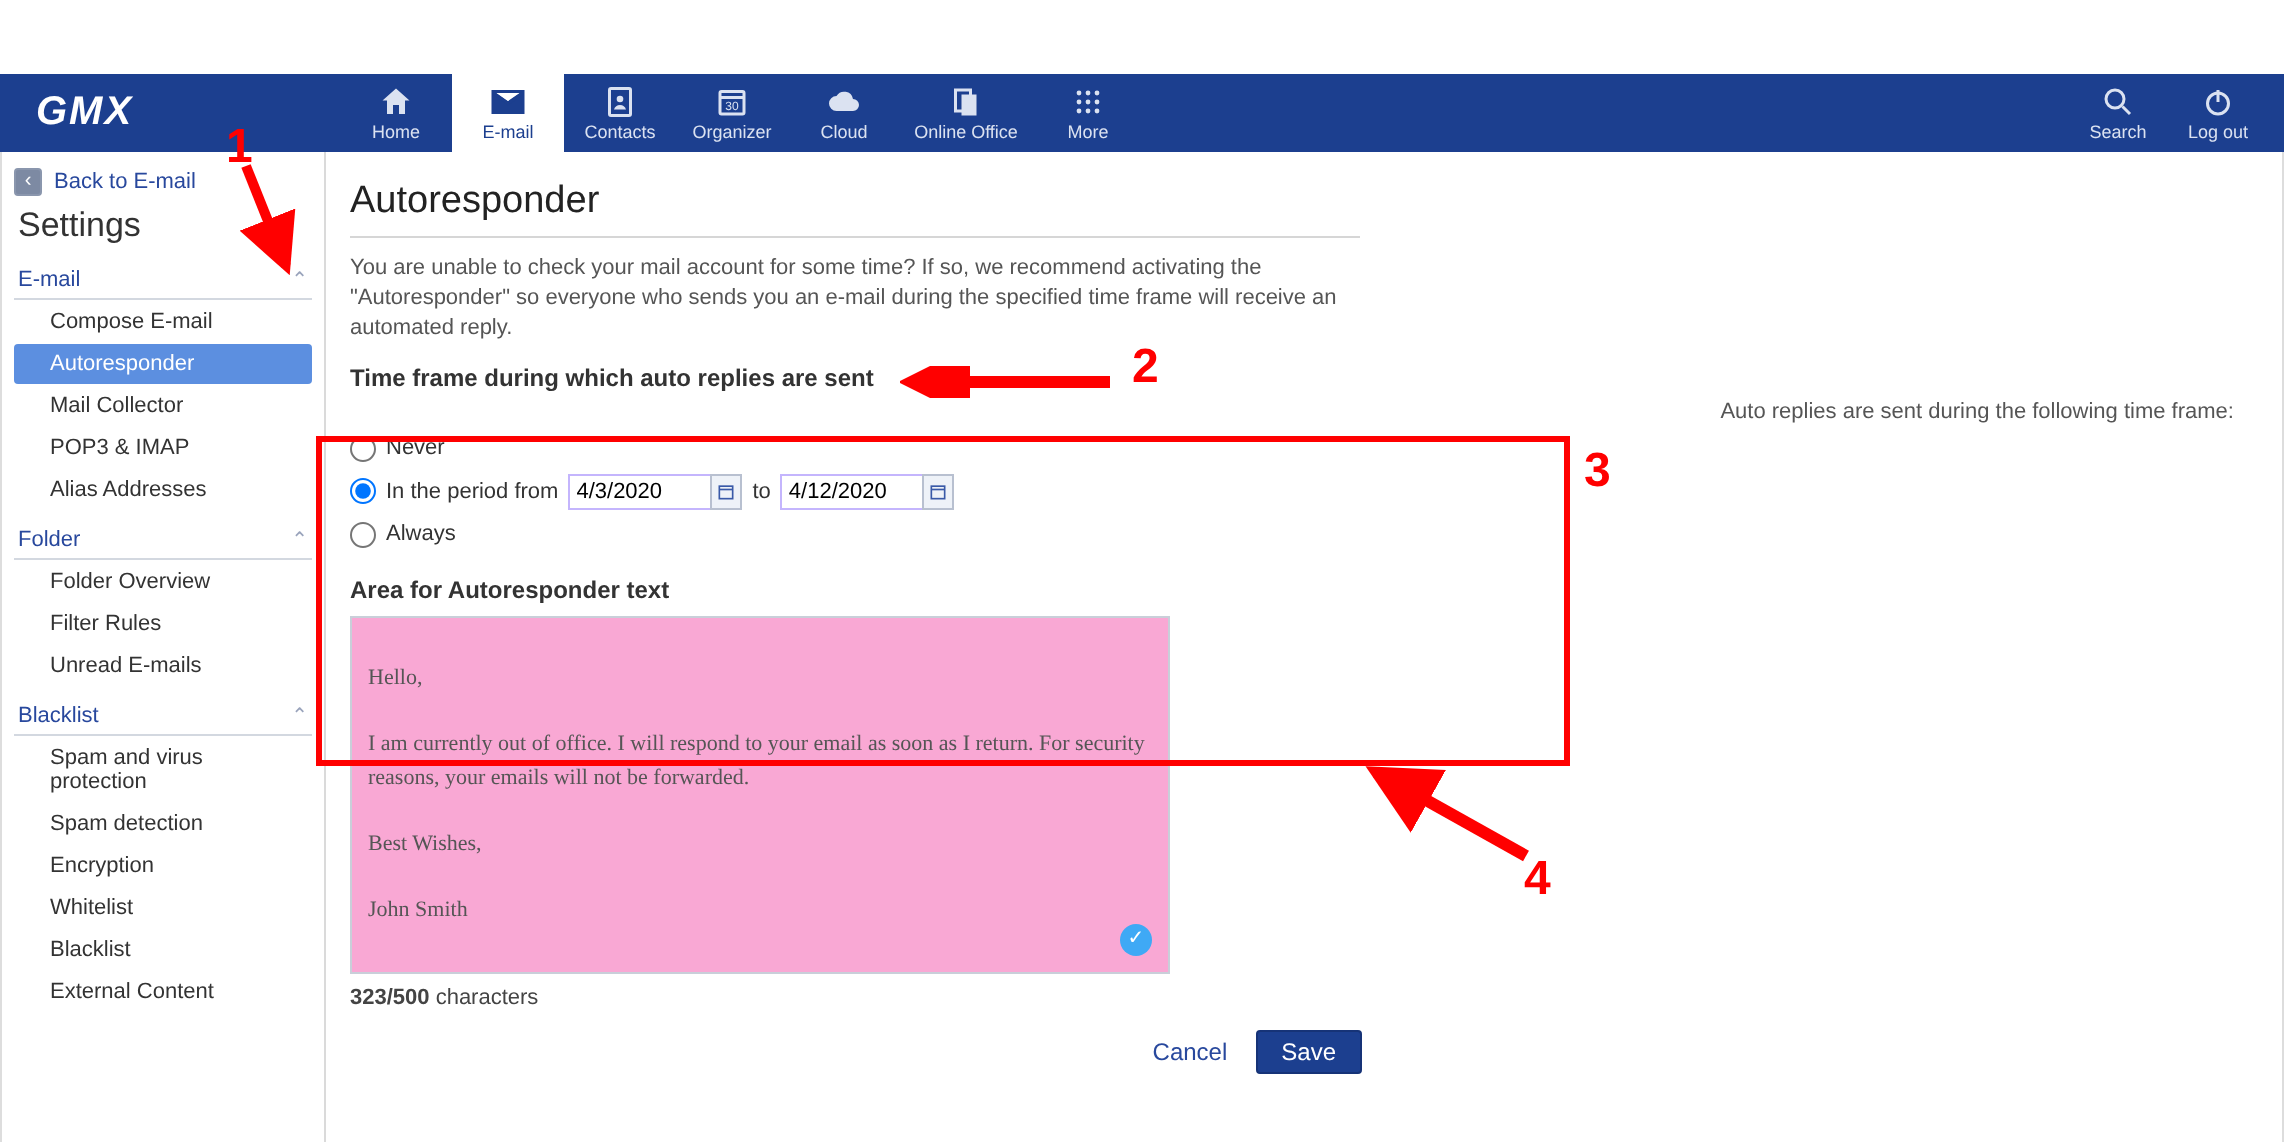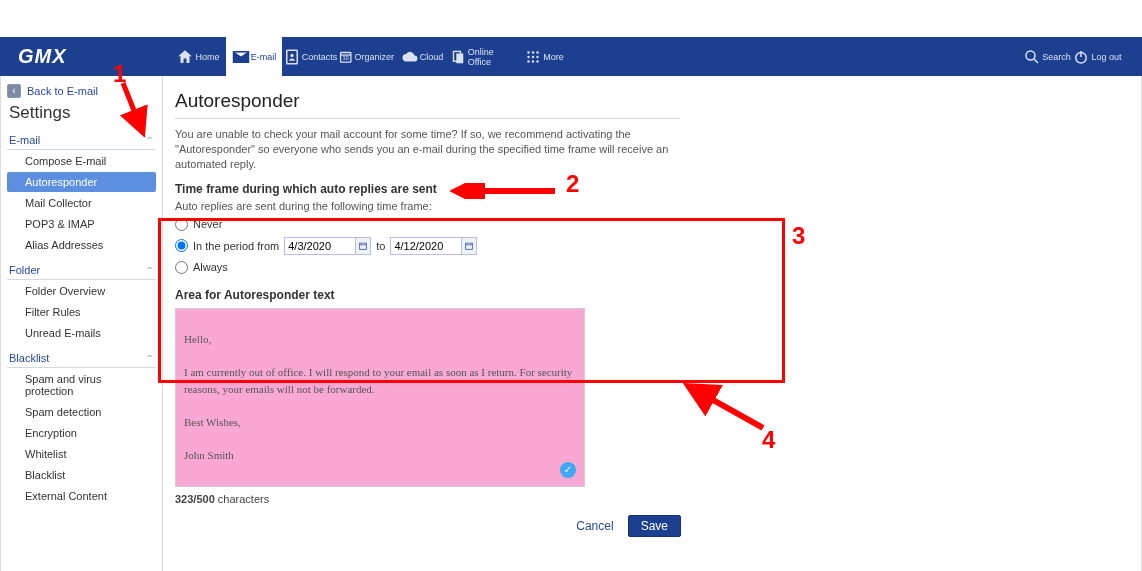--- a/index.html
+++ b/index.html
@@ -3,45 +3,45 @@
 <meta charset="utf-8">
 <style>
   * { box-sizing: border-box; }
   html, body { margin:0; padding:0; font-family: Arial, Helvetica, sans-serif; font-size:12px; color:#333; background:#fff; }
   body { width:1142px; height:571px; position:relative; overflow:hidden; }
 
   
   .topbar { background:#1c3f8f; height:39px; display:flex; align-items:stretch; color:#fff;margin-top:37px; }
   .logo-box { width:170px; display:flex; align-items:center; padding-left:18px; font-weight:bold; font-size:20px; letter-spacing:1px; font-style:italic; }
   .nav-items { display:flex; align-items:stretch; }
-  .nav-item { width:56px; display:flex; flex-direction:row; align-items:center; justify-content:center; gap:1px; cursor:pointer; font-size:9px; color:#dbe2f1; }
+  .nav-item { width:56px; display:flex; flex-direction:column; align-items:center; justify-content:center; gap:1px; cursor:pointer; font-size:9px; color:#dbe2f1; }
   .nav-item.active { background:#fff; color:#1c3f8f; }
   .nav-item svg { width:18px; height:18px; }
-  .nav-right { margin-left:auto; display:flex; align-items:stretch; padding-right:20px; }
+  .nav-right { margin-left:auto; display:flex; align-items:stretch; padding-right:8px; }
   .nav-right .nav-item { width:50px; }
 
   
   .main { display:flex; height:calc(571px - 39px); background:#fff; border:1px solid #ddd; border-top:none; }
   .sidebar { width:162px; border-right:1px solid #dadada; padding:8px 6px 0 6px; background:#fff; }
   .back-row { display:flex; align-items:center; gap:6px; margin-bottom:5px; }
   .back-square { width:14px; height:14px; background:#7d8aa3; border:1px solid #8a96ad; display:flex; align-items:center; justify-content:center; color:#fff; font-size:10px; line-height:1; border-radius:2px;}
   .back-link { color:#28489d; font-size:11px; cursor:pointer; }
   .settings-title { font-size:17px; color:#333; margin:2px 0 8px 2px; }
   .sec-header { display:flex; align-items:center; justify-content:space-between; color:#28489d; font-size:11px; border-bottom:1px solid #d3d8e0; padding:3px 2px 3px 2px; margin-top:6px; }
   .sec-header .chev { color:#9aa4bc; font-size:10px; }
   .side-item { padding:4px 4px 4px 18px; font-size:11px; color:#333; cursor:pointer; border-radius:2px; margin-top:1px; }
   .side-item.active { background:#5c8fe0; color:#fff; }
 
   
   .content { flex:1; padding:14px 24px 10px 12px; position:relative; overflow:hidden; }
   .page-title { font-size:19px; color:#222; margin:0 0 6px 0; font-weight:normal; }
   hr.title-sep { border:none; border-top:1px solid #d6d6d6; margin:4px 0 8px 0; width:505px; }
   .intro { font-size:11px; color:#555; line-height:1.35; width:520px; }
   .section-title { font-weight:bold; font-size:12px; margin-top:10px; }
-  .subtext { font-size:11px; color:#555; margin-top:4px; }
+  .subtext { font-size:11px; color:#555; margin-top:4px;text-align:right; }
   .radio-row { display:flex; align-items:center; gap:5px; font-size:11px; color:#333; margin-top:6px; }
   .radio-row input[type=radio] { margin:0; }
   .date-input { width:72px; height:18px; font-size:11px; padding:1px 3px; border:1px solid #c4b5fd; background:#fff; }
   .cal-btn { width:16px; height:18px; border:1px solid #b8c0d0; background:#eef2f8; display:inline-flex; align-items:center; justify-content:center; font-size:9px; color:#3a5aa8; cursor:pointer; margin-left:-1px;}
   .date-wrap { display:inline-flex; align-items:center; }
 
   .text-area-label { font-weight:bold; font-size:12px; margin-top:14px; }
   .textbox { width:410px; min-height:90px; border:1px solid #c9cfd9; background:#f9a8d4; padding:6px 8px; font-size:11px; color:#555; margin-top:6px; position:relative; white-space:pre-line; line-height:1.5;font-family:Liberation Serif, serif;}
   .check-badge { position:absolute; right:8px; bottom:8px; width:16px; height:16px; border-radius:50%; background:#3fa9f5; display:flex; align-items:center; justify-content:center; color:#fff; font-size:10px; }
   .char-count { font-size:11px; color:#444; margin-top:6px; }

